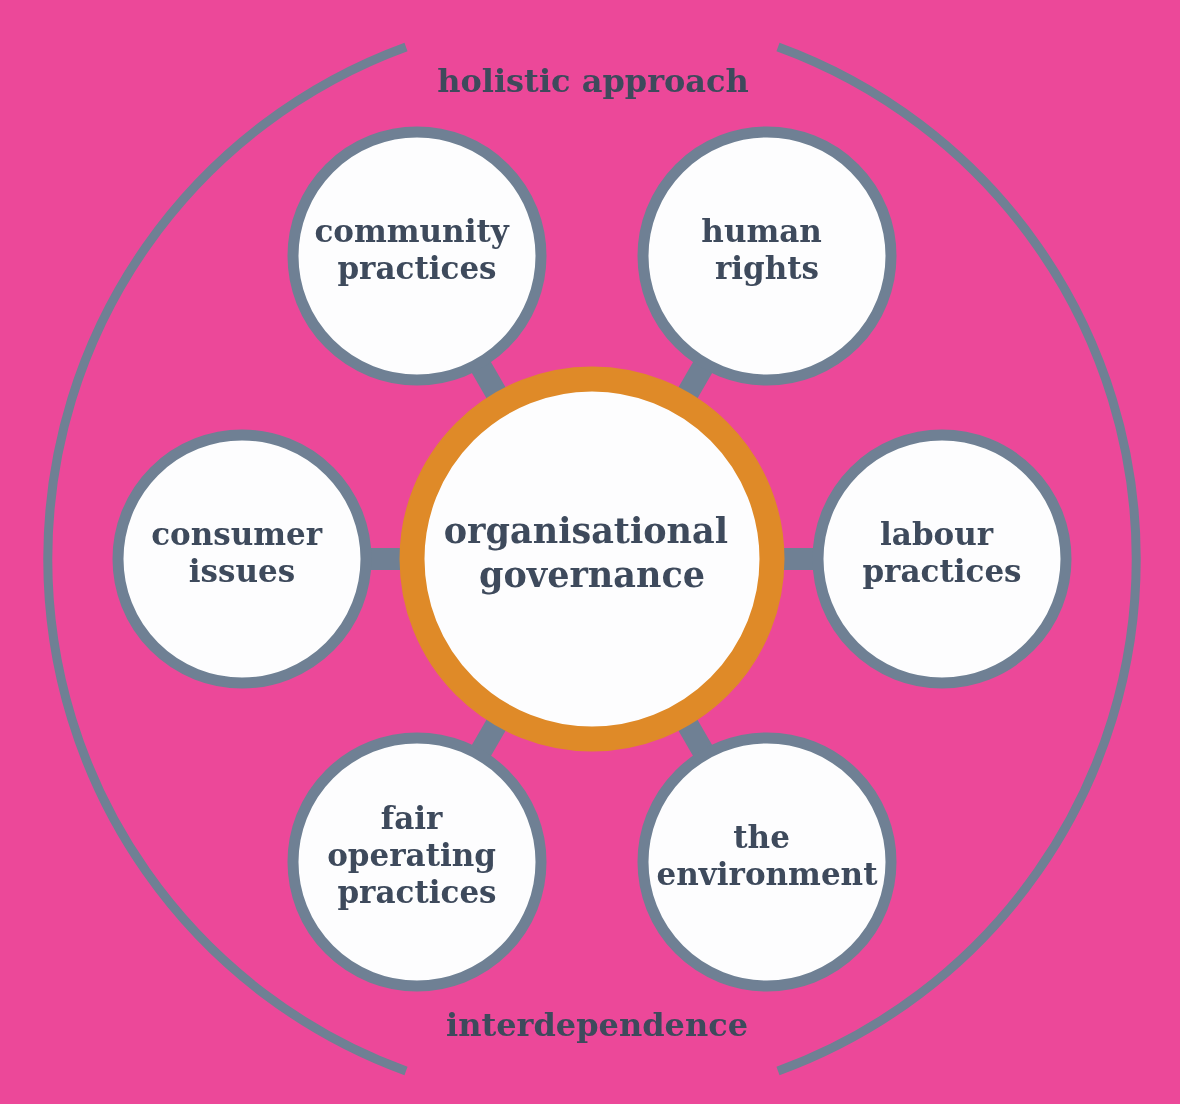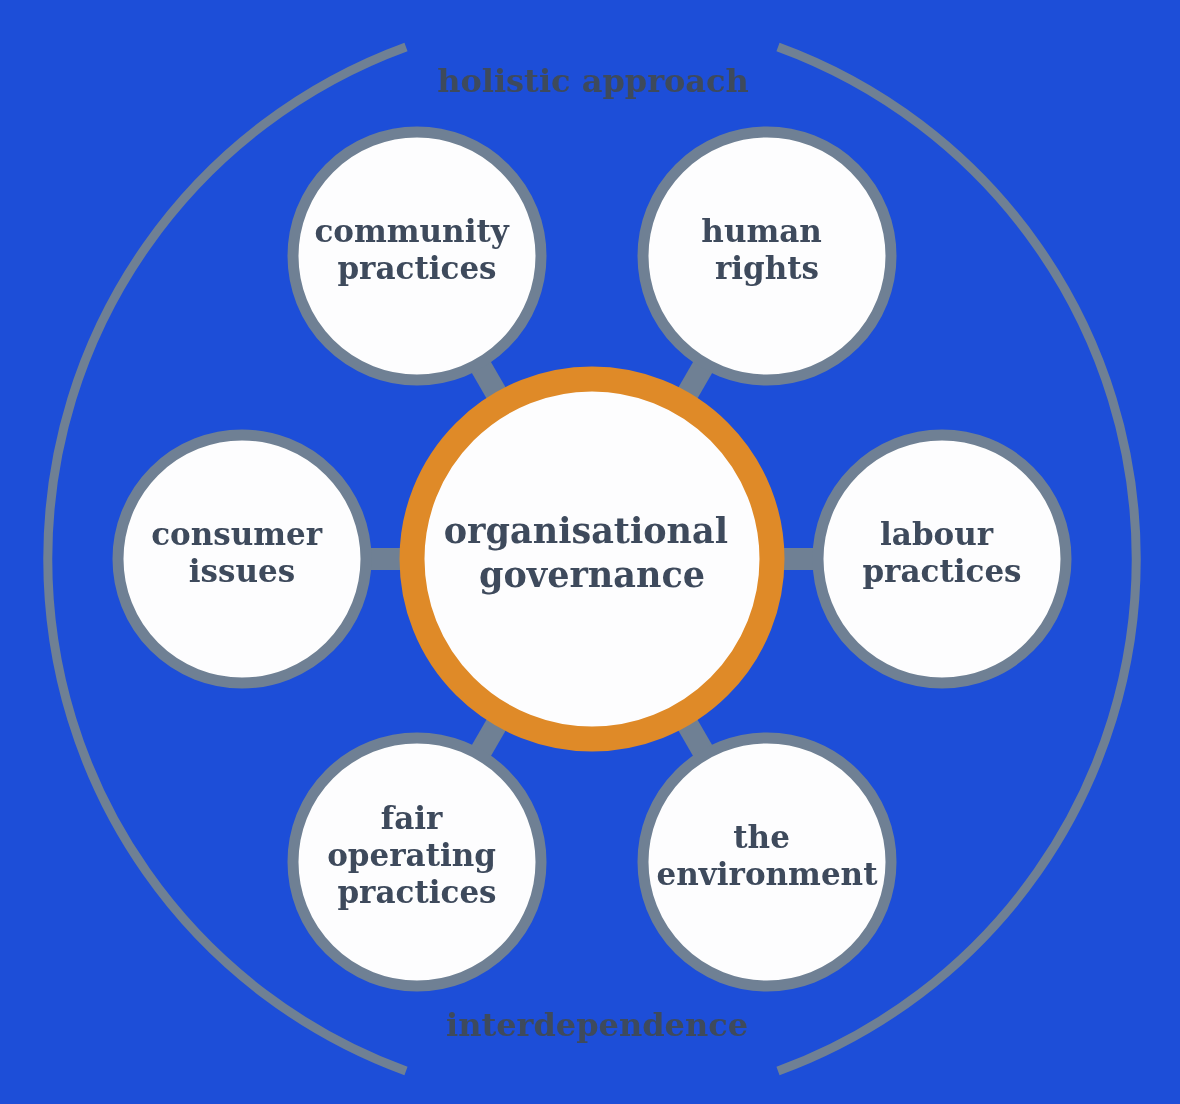--- a/index.html
+++ b/index.html
@@ -7,21 +7,21 @@
     padding: 0;
     background: #fbfbfc;
     width: 1180px;
     height: 1104px;
     overflow: hidden;
   }
   .stage {
     position: relative;
     width: 1180px;
     height: 1104px;
-    background: #1d4ed8;
+    background: #ec4899;
   }
   svg text {
     font-family: "DejaVu Serif", "Liberation Serif", serif;
     font-weight: bold;
     fill: #3e4a5c;
   }
   .outer-label  { font-size: 32px; }
   .node-label   { font-size: 31px; }
   .center-label { font-size: 35px; }
   .ring-arc {

